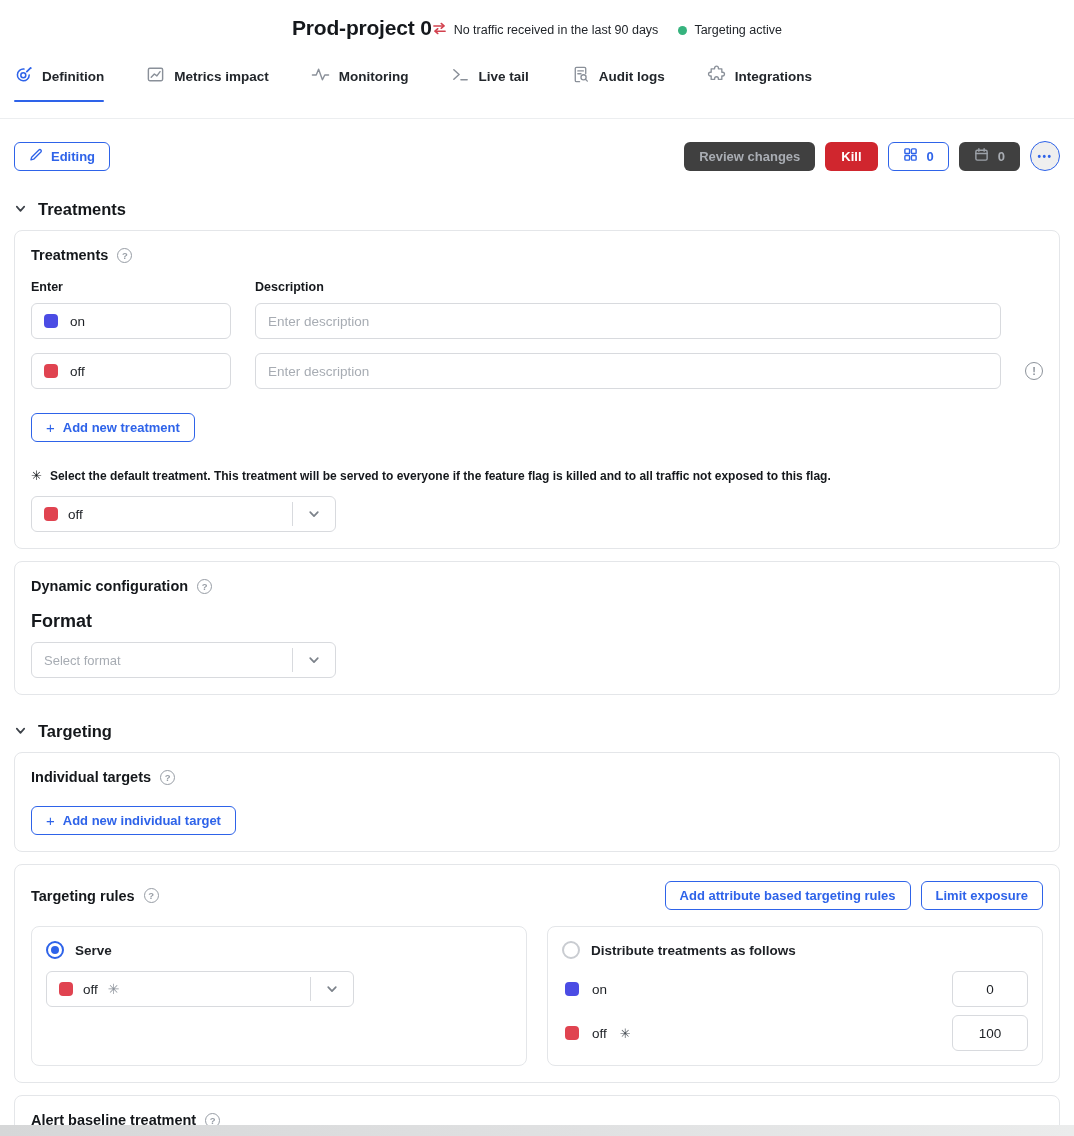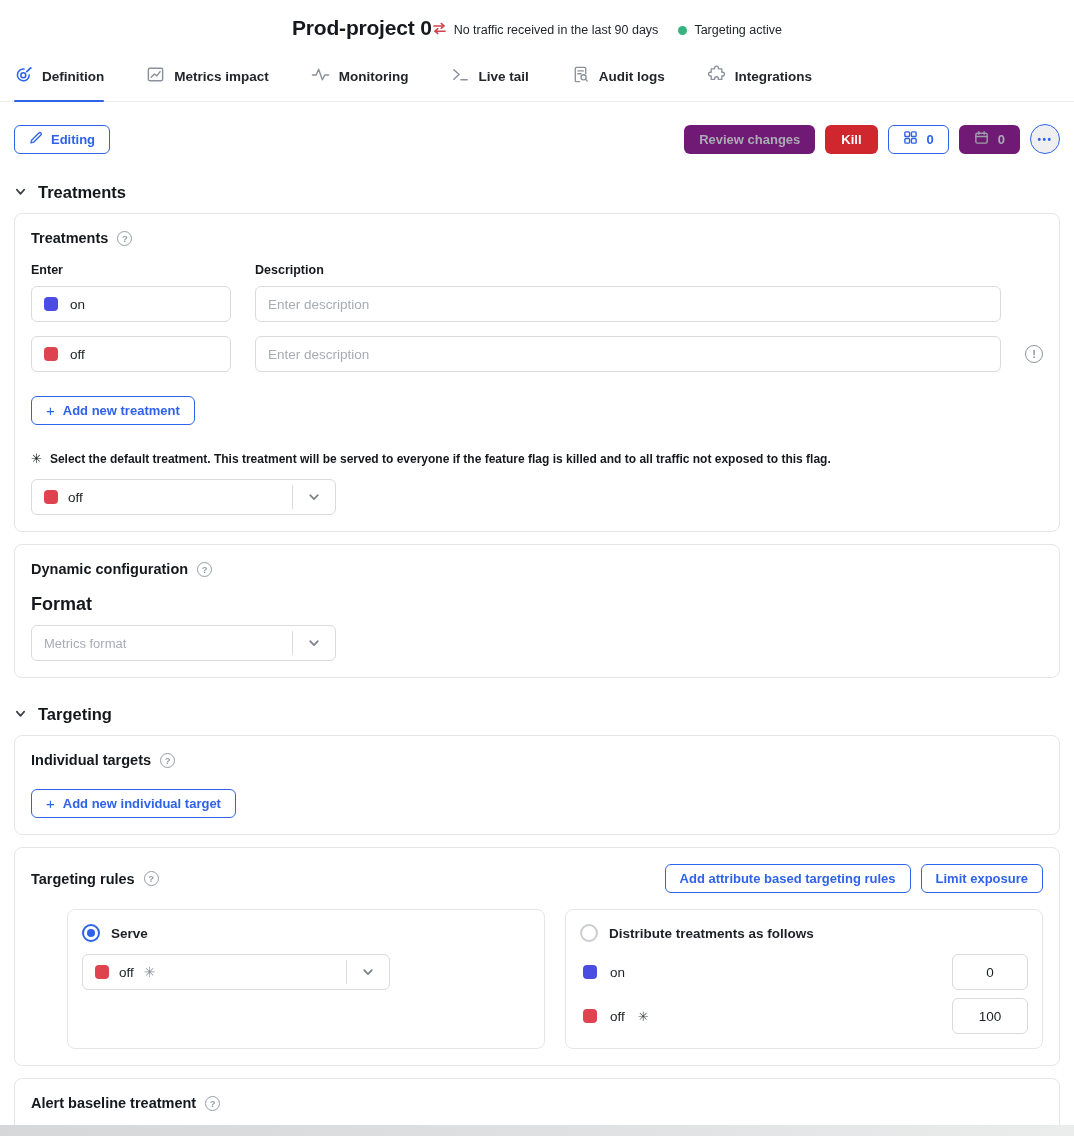--- a/index.html
+++ b/index.html
@@ -8,35 +8,35 @@
   .page { position:relative; width:1074px; height:1136px; background:#fff; overflow:hidden; }
 
   
   .header { display:flex; justify-content:center; align-items:flex-start; padding:16px 14px 0; }
   .page-title { font-size:21px; font-weight:700; color:#15181c; letter-spacing:-0.2px; }
   .status-row { display:flex; align-items:center; gap:20px; padding-top:5px; font-size:12.5px; color:#22262b; }
   .status-item { display:flex; align-items:center; gap:7px; }
   .green-dot { width:9px; height:9px; border-radius:50%; background:#36b37e; }
 
   
-  .tabbar { display:flex; gap:42px; padding:25px 14px 0; border-bottom:1px solid #eceef0; }
+  .tabbar { display:flex; gap:42px; padding:25px 14px 17px; border-bottom:1px solid #eceef0; }
   .tab { display:flex; align-items:center; gap:9px; padding-bottom:14px; font-size:13.5px; font-weight:600;
          color:#22262b; position:relative; cursor:pointer; }
   .tab.active::after { content:""; position:absolute; left:0; right:0; bottom:-1px; height:2px;
          background:var(--accent); border-radius:1px; }
   .tab svg { flex:none; }
 
   
   .toolbar { display:flex; justify-content:space-between; align-items:center; padding:22px 14px 0; }
   .toolbar-right { display:flex; align-items:center; gap:10px; }
   .btn { height:29px; display:inline-flex; align-items:center; gap:8px; padding:0 14px;
          border-radius:6px; font-family:inherit; font-size:13px; font-weight:600;
          border:1px solid transparent; background:#fff; cursor:pointer; }
   .btn-outline { border-color:var(--accent); color:var(--accent); }
-  .btn-disabled { background:#701a75; color:#a9adb3; cursor:default; }
+  .btn-disabled { background:#404040; color:#a9adb3; cursor:default; }
   .btn-kill { background:#d0262e; color:#fff; font-weight:700; padding:0 15px; }
   .btn-count { gap:9px; }
   .btn-circle { width:30px; height:30px; padding:0; border-radius:50%; border:1px solid var(--accent);
          color:var(--accent); display:inline-flex; align-items:center; justify-content:center;
          font-size:10px; letter-spacing:1.5px; font-weight:700; }
 
   
   .section-head { display:flex; align-items:center; gap:11px; margin:27px 14px 11px;
          font-size:16.5px; font-weight:700; color:#14171a; }
   .panel { margin:0 14px 12px; border:1px solid #e4e6e9; border-radius:8px; padding:16px; background:#fff; }
@@ -73,21 +73,21 @@
   .placeholder-txt { color:#a7acb3; font-size:13px; }
   .gray-star { color:#8d939b; font-size:14px; }
   .hint-txt { color:#b9bec4; font-size:12.5px; margin-left:6px; }
 
   .field-label { margin-top:17px; font-size:18px; font-weight:700; color:#15181c; }
   .dyn-select { margin-top:10px; }
 
   
   .rules-head { display:flex; justify-content:space-between; align-items:center; }
   .rules-buttons { display:flex; gap:10px; }
-  .cards { display:flex; gap:20px; margin-top:16px;margin-left:36px; }
+  .cards { display:flex; gap:20px; margin-top:16px; }
   .card { flex:1; border:1px solid #e4e6e9; border-radius:8px; padding:14px; height:140px; background:#fff; }
   .radio-row { display:flex; align-items:center; gap:11px; font-size:13.5px; font-weight:600; color:#1d2025; }
   .radio { width:18px; height:18px; border-radius:50%; flex:none; display:flex; align-items:center; justify-content:center; }
   .radio.on { border:2px solid var(--accent); }
   .radio.on::after { content:""; width:8px; height:8px; border-radius:50%; background:var(--accent); }
   .radio.off { border:2px solid #c9ccd1; }
   .serve-select { width:308px; margin-top:12px; }
   .dist-row { display:flex; justify-content:space-between; align-items:center; margin-top:8px; }
   .dist-row.first { margin-top:12px; }
   .dist-label { display:flex; align-items:center; gap:13px; font-size:13.5px; color:#1d2025; padding-left:3px; }
@@ -299,21 +299,21 @@
   <div class="panel">
     <div class="panel-title">
       <span>Dynamic configuration</span>
       <span class="help">
           <span>?</span>
         </span>
     </div>
     <div class="field-label">Format</div>
     <div class="select dyn-select">
       <div class="grow">
-        <span class="placeholder-txt">Metrics format</span>
+        <span class="placeholder-txt">Select format</span>
       </div>
       <span class="divider"></span>
       <span class="chev">
         <svg width="14" height="14" viewBox="0 0 14 14" fill="none" stroke="currentColor" stroke-width="1.7" stroke-linecap="round" stroke-linejoin="round">
             <path d="M3.2 5.2 L7 9.2 L10.8 5.2"></path>
           </svg>
       </span>
     </div>
   </div>
 

